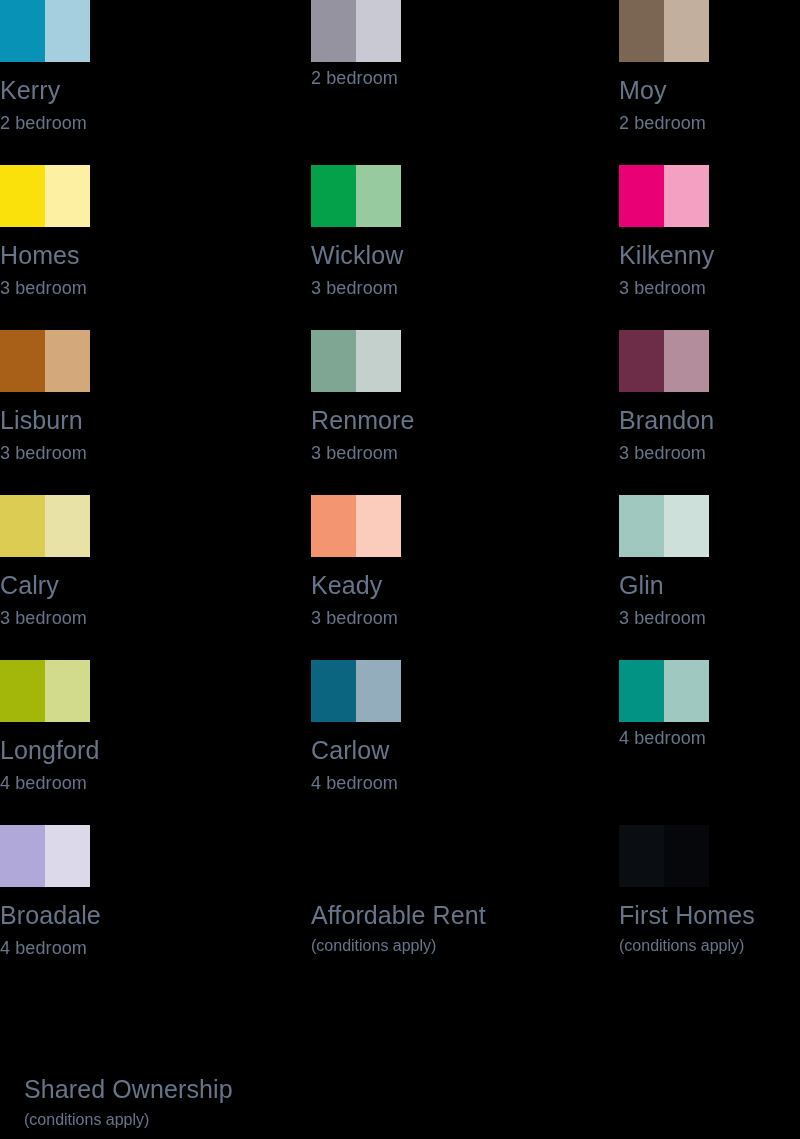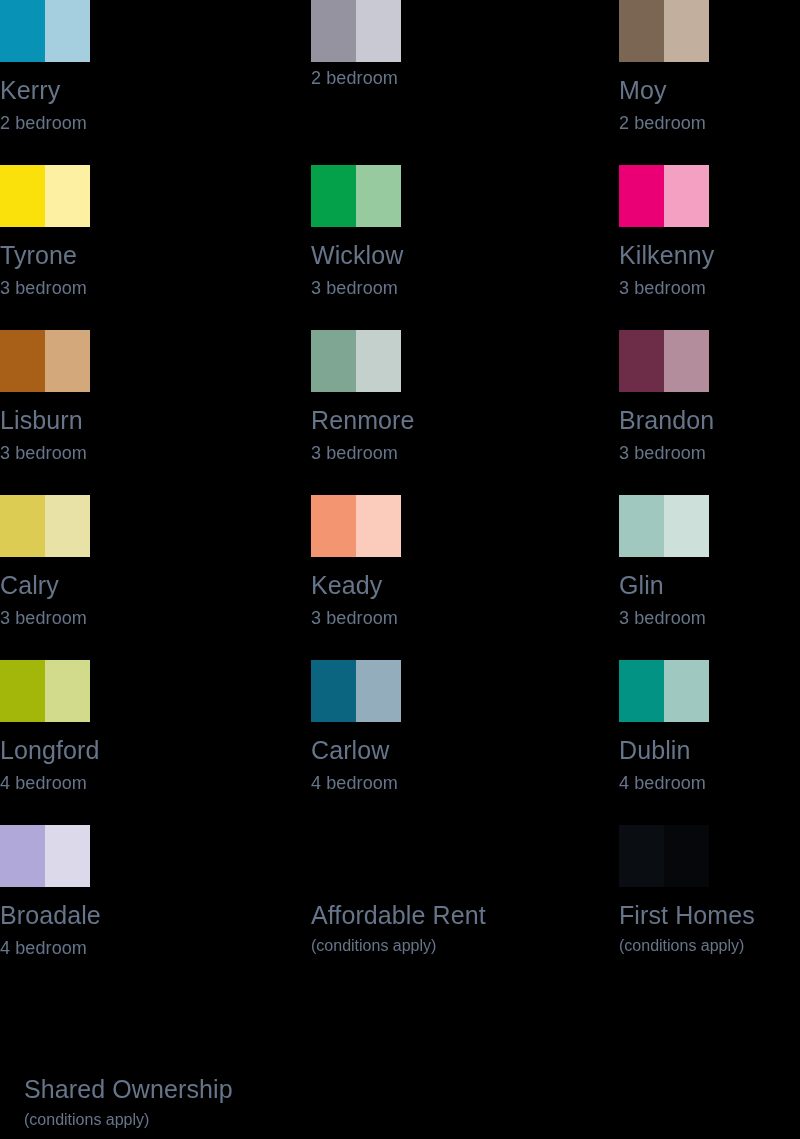--- a/index.html
+++ b/index.html
@@ -114,21 +114,21 @@
         <div class="item-label">Moy</div>
         <div class="item-sub">2 bedroom</div>
       </div>
     </div>
     <div class="legend-row">
       <div class="legend-item col-0">
         <div class="swatch">
           <div class="swatch-half" style="background: rgb(251, 225, 11);"></div>
           <div class="swatch-half" style="background: rgb(253, 240, 163);"></div>
         </div>
-        <div class="item-label">Tyrone</div>
+        <div class="item-label">Homes</div>
         <div class="item-sub">3 bedroom</div>
       </div>
       <div class="legend-item col-1">
         <div class="swatch">
           <div class="swatch-half" style="background: rgb(5, 160, 74);"></div>
           <div class="swatch-half" style="background: rgb(151, 202, 158);"></div>
         </div>
         <div class="item-label">Wicklow</div>
         <div class="item-sub">3 bedroom</div>
       </div>
@@ -208,21 +208,20 @@
           <div class="swatch-half" style="background: rgb(147, 173, 189);"></div>
         </div>
         <div class="item-label">Carlow</div>
         <div class="item-sub">4 bedroom</div>
       </div>
       <div class="legend-item col-2">
         <div class="swatch">
           <div class="swatch-half" style="background: rgb(3, 147, 132);"></div>
           <div class="swatch-half" style="background: rgb(159, 201, 192);"></div>
         </div>
-        <div class="item-label">Dublin</div>
         <div class="item-sub">4 bedroom</div>
       </div>
     </div>
     <div class="legend-row">
       <div class="legend-item col-0">
         <div class="swatch">
           <div class="swatch-half" style="background: rgb(176, 168, 216);"></div>
           <div class="swatch-half" style="background: rgb(220, 217, 234);"></div>
         </div>
         <div class="item-label">Broadale</div>

